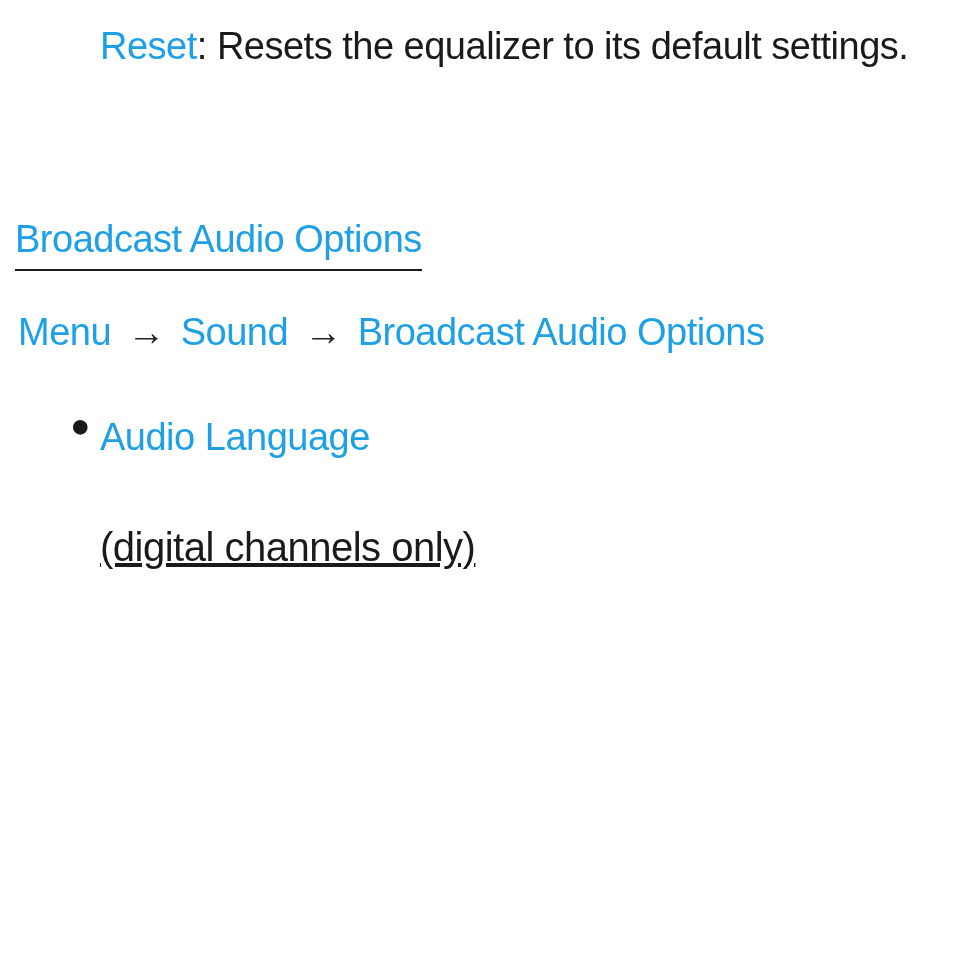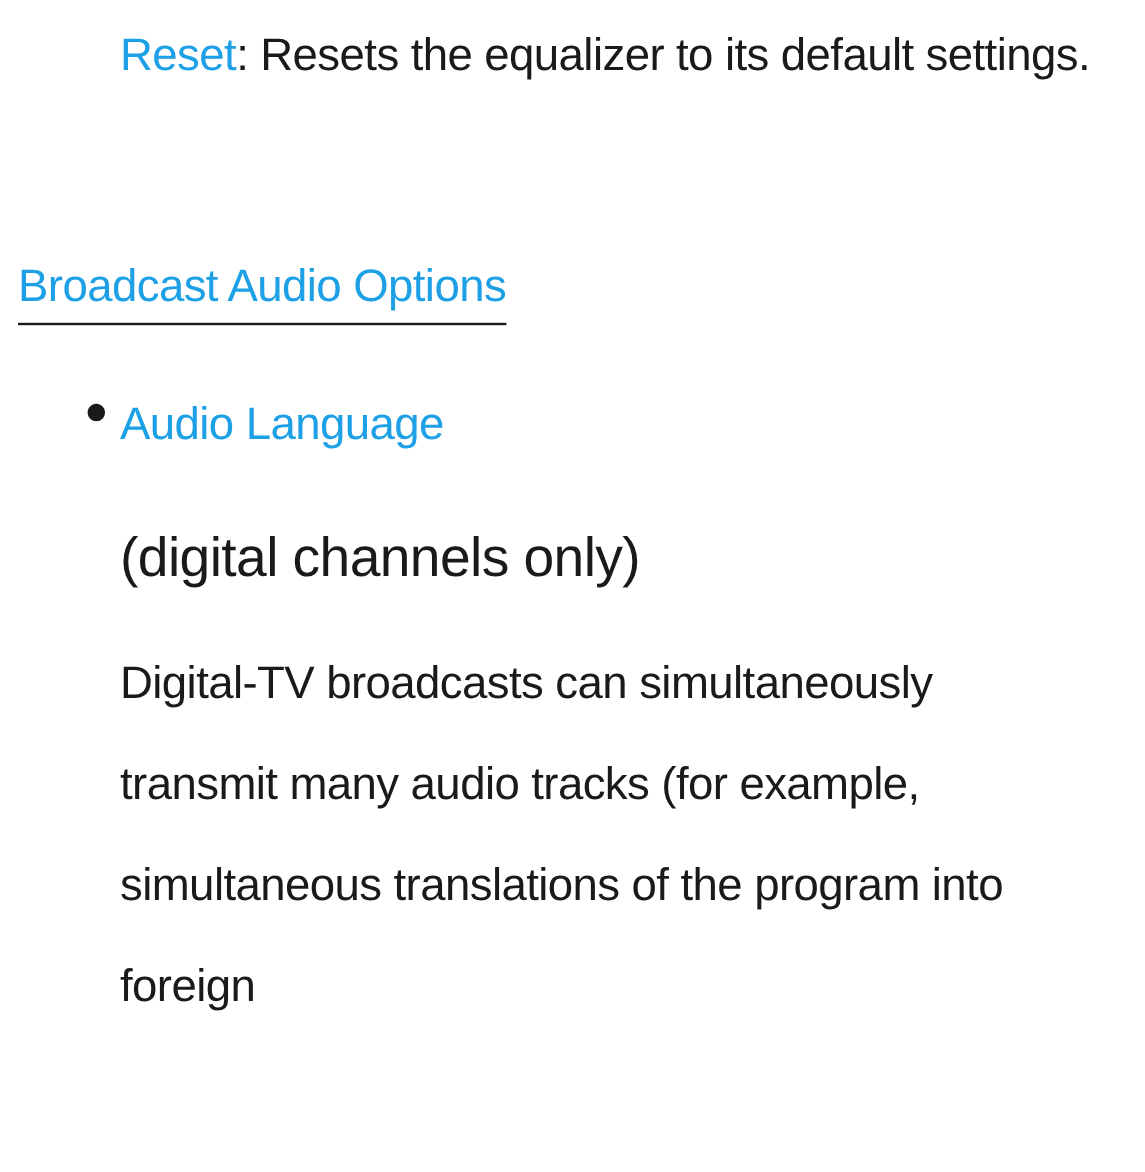--- a/index.html
+++ b/index.html
@@ -64,23 +64,24 @@
     text-align: left;
   }
   .bullet-label {
     flex: 1;
     margin-top: 10px;
   }
   .sub-block {
     margin-left: 100px;
     margin-right: 50px;
     margin-top: 46px;
-    font-size: 46px;
+    font-size: 40px;
     line-height: 84px;
     letter-spacing: -0.5px;
+    text-decoration: underline;
   }
   .sub-block2 {
     margin-left: 100px;
     margin-right: 60px;
     margin-top: 22px;
     font-size: 38px;
     line-height: 84px;
     letter-spacing: -0.5px;
   }
 </style>
@@ -90,23 +91,29 @@
 <div class="page">
 
   <div class="reset-block">
     <span class="blue">Reset</span><span>: Resets the equalizer to its default settings.</span>
   </div>
 
   <div>
     <span class="section-heading blue">Broadcast Audio Options</span>
   </div>
 
+  <div class="breadcrumb">
+    <span class="blue">Menu</span>
+    <span class="arrow">→</span>
+    <span class="blue">Sound</span>
+    <span class="arrow">→</span>
+    <span class="blue">Broadcast Audio Options</span>
+  </div>
 
   <div class="bullet-row">
     <span class="bullet-dot">●</span>
     <span class="bullet-label blue">Audio Language</span>
   </div>
 
   <div class="sub-block">(digital channels only)</div>
 
-  <div class="sub-block2">Digital-TV broadcasts can simultaneously transmit many audio tracks (for example, simultaneous translations of the program into foreign</div>
 
 </div>
 
 </body></html>

